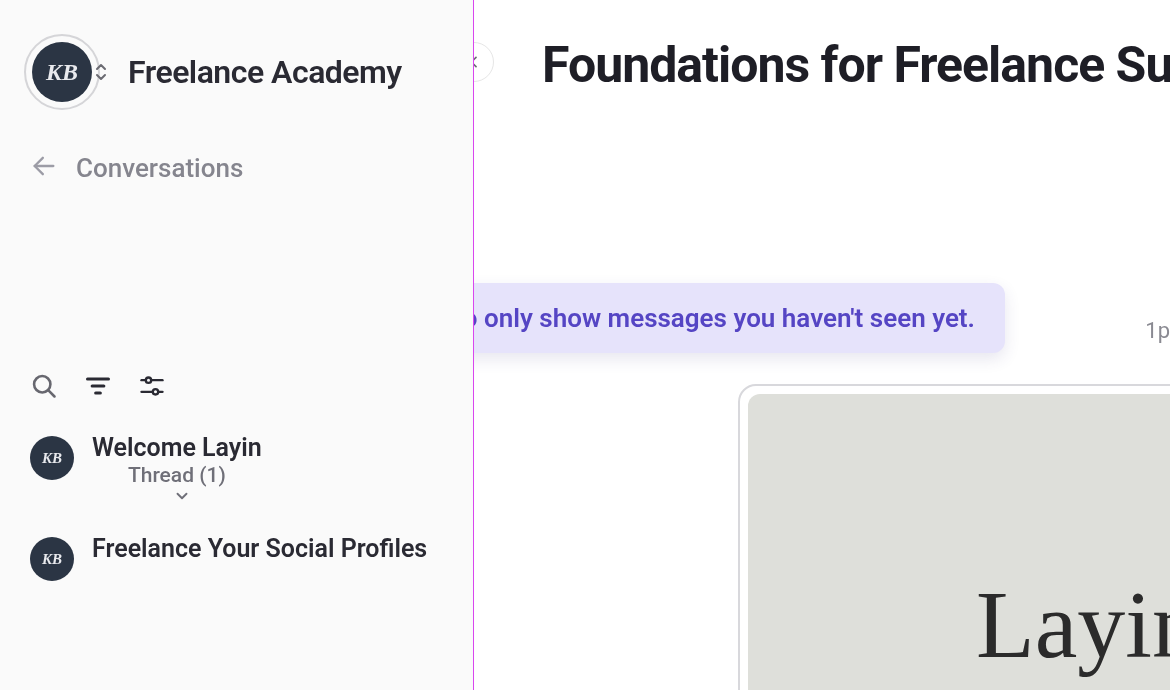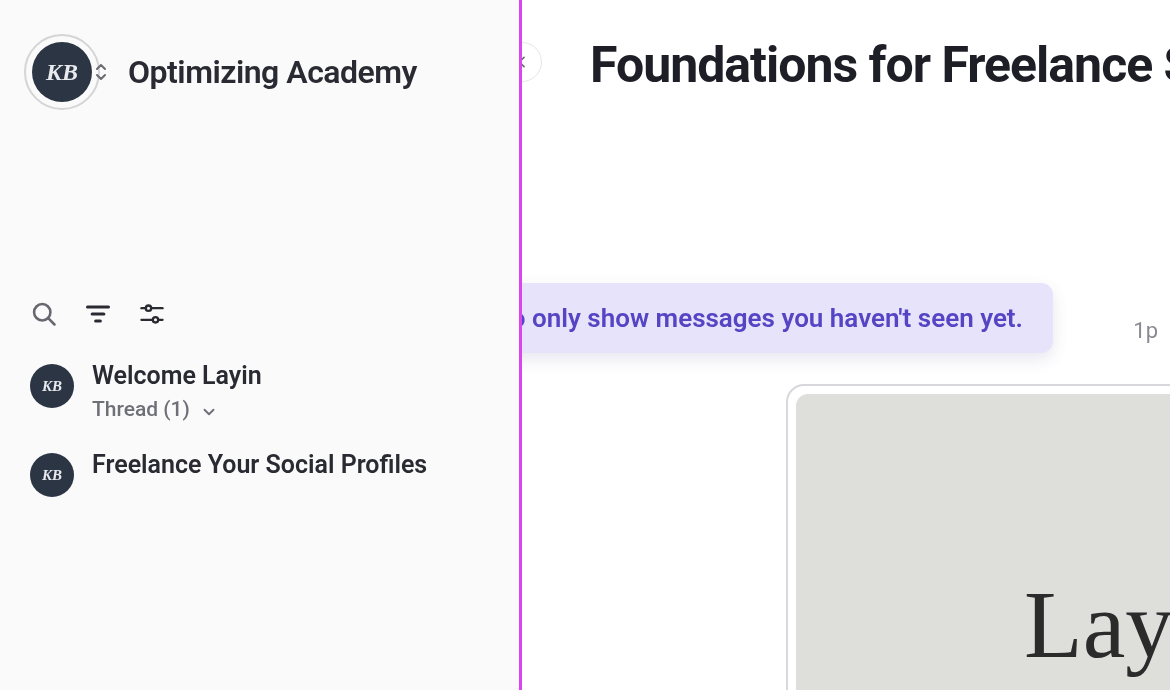--- a/index.html
+++ b/index.html
@@ -1,21 +1,21 @@
 <!DOCTYPE html>
 <html><head>
   <meta charset="utf-8">
   <style>
     * { box-sizing: border-box; margin: 0; padding: 0; }
     html, body { width: 1170px; height: 690px; overflow: hidden; font-family: -apple-system, BlinkMacSystemFont, "Segoe UI", Roboto, sans-serif; background: #fff; }
     
     .app { display: flex; width: 100%; height: 100%; }
     
     
-    .sidebar { width: 522px; height: 100%; background: #fafafa; border-right: 3px solid #d946ef; position: relative; }
+    .sidebar { width: 474px; height: 100%; background: #fafafa; border-right: 1px solid #d946ef; position: relative; }
     
     .brand { display: flex; align-items: center; padding: 34px 24px 30px 24px; }
     .brand-avatar { width: 76px; height: 76px; border-radius: 50%; border: 2px solid #d5d5d8; display: flex; align-items: center; justify-content: center; position: relative; }
     .brand-avatar-inner { width: 60px; height: 60px; border-radius: 50%; background: #2b3544; display: flex; align-items: center; justify-content: center; color: #e9eaee; font-family: Georgia, serif; font-style: italic; font-size: 24px; font-weight: 600; }
     .brand-chevrons { position: absolute; right: -10px; top: 50%; transform: translateY(-50%); display: flex; flex-direction: column; align-items: center; color: #6b6b72; }
     .brand-title { margin-left: 28px; font-size: 32px; font-weight: 600; color: #2a2a33; letter-spacing: -0.5px; }
     
     .conversations { display: flex; align-items: center; padding: 12px 24px 28px 30px; color: #85858e; }
     .back-arrow { margin-right: 18px; color: #9c9ca6; }
     .conversations-label { font-size: 26px; font-weight: 500; }
@@ -23,59 +23,68 @@
     .section-header { display: flex; align-items: center; justify-content: space-between; padding: 160px 24px 12px 30px; }
     .section-title { font-size: 20px; letter-spacing: 5px; color: #7e7e86; font-weight: 500; }
     .section-actions { display: flex; align-items: center; gap: 26px; color: #3b3b42; padding-right: 14px; }
     .icon-btn { cursor: pointer; display: flex; align-items: center; justify-content: center; }
     
     .messages-list { padding: 20px 24px 0 30px; }
     .msg-item { display: flex; align-items: flex-start; margin-bottom: 28px; }
     .msg-avatar { width: 44px; height: 44px; border-radius: 50%; background: #2b3544; flex-shrink: 0; display: flex; align-items: center; justify-content: center; color: #e9eaee; font-family: Georgia, serif; font-style: italic; font-size: 15px; font-weight: 600; margin-top: 4px; }
     .msg-body { margin-left: 18px; }
     .msg-title { font-size: 25px; font-weight: 600; color: #2a2a33; line-height: 1.25; }
-    .msg-thread { display: flex; align-items: flex-end; margin-top: 6px; font-size: 21px; color: #6f6f78; font-weight: 500; }
+    .msg-thread { display: flex; align-items: center; font-size: 21px; color: #6f6f78; font-weight: 500; flex-direction: column; }
     .msg-thread svg { margin-left: 10px; }
     
     
     .main { flex: 1; position: relative; overflow: hidden; }
     .main-header { padding: 36px 0 0 68px; }
     .main-title { font-size: 50px; font-weight: 700; color: #1e1e26; letter-spacing: -1px; white-space: nowrap; }
     
     .collapse-btn { position: absolute; left: -20px; top: 42px; width: 40px; height: 40px; border-radius: 50%; background: #fff; border: 1px solid #e6e6e6; display: flex; align-items: center; justify-content: center; color: #6b6b72; cursor: pointer; z-index: 5; }
     
     .tooltip { position: absolute; top: 283px; left: -116px; background: #e6e3fb; color: #5545c4; font-size: 26px; font-weight: 600; padding: 20px 30px; border-radius: 12px; box-shadow: 0 6px 16px rgba(60,50,120,0.12); white-space: nowrap; z-index: 10; }
     
     .arrow { position: absolute; left: -90px; top: 400px; z-index: 9; }
     
     .content-card { position: absolute; top: 384px; left: 264px; width: 500px; height: 400px; border: 2px solid #d8d8dc; border-radius: 18px; padding: 8px; background: #fff; }
     .content-inner { width: 100%; height: 100%; border-radius: 12px; background: #dedfda; display: flex; align-items: center; justify-content: center; overflow: hidden; }
     .content-text { font-family: Georgia, "Times New Roman", serif; font-size: 96px; color: #2b2b2b; transform: translate(100px, 40px); }
     
-    .time-label { position: absolute; top: 318px; right: 12px; font-size: 22px; color: #8a8a92; }
+    .time-label { position: absolute; top: 318px; right: 0; font-size: 22px; color: #8a8a92; }
   </style>
 </head>
 <body>
 
 <div class="app">
   <aside class="sidebar">
 
     <div class="brand">
       <div class="brand-avatar">
         <div class="brand-avatar-inner">KB</div>
         <div class="brand-chevrons">
           <svg width="14" height="20" viewBox="0 0 14 20" fill="none" stroke="currentColor" stroke-width="2" stroke-linecap="round" stroke-linejoin="round">
               <polyline points="3,7 7,3 11,7"></polyline>
               <polyline points="3,13 7,17 11,13"></polyline>
             </svg>
         </div>
       </div>
-      <div class="brand-title">Optimizing Academy</div>
+      <div class="brand-title">Freelance Academy</div>
     </div>
 
+    <div class="conversations">
+      <span class="back-arrow">
+        <svg width="28" height="28" viewBox="0 0 24 24" fill="none" stroke="currentColor" stroke-width="2" stroke-linecap="round" stroke-linejoin="round">
+            <line x1="20" y1="12" x2="4" y2="12"></line>
+            <polyline points="11,5 4,12 11,19"></polyline>
+          </svg>
+      </span>
+      <span class="conversations-label">Conversations</span>
+    </div>
 
     <div class="section-header">
       <div class="section-actions">
         <span class="icon-btn">
           <svg width="28" height="28" viewBox="0 0 24 24" fill="none" stroke="#67676f" stroke-width="2.2" stroke-linecap="round" stroke-linejoin="round">
               <circle cx="10.5" cy="10.5" r="7"></circle>
               <line x1="21" y1="21" x2="15.8" y2="15.8"></line>
             </svg>
         </span>
         <span class="icon-btn">

